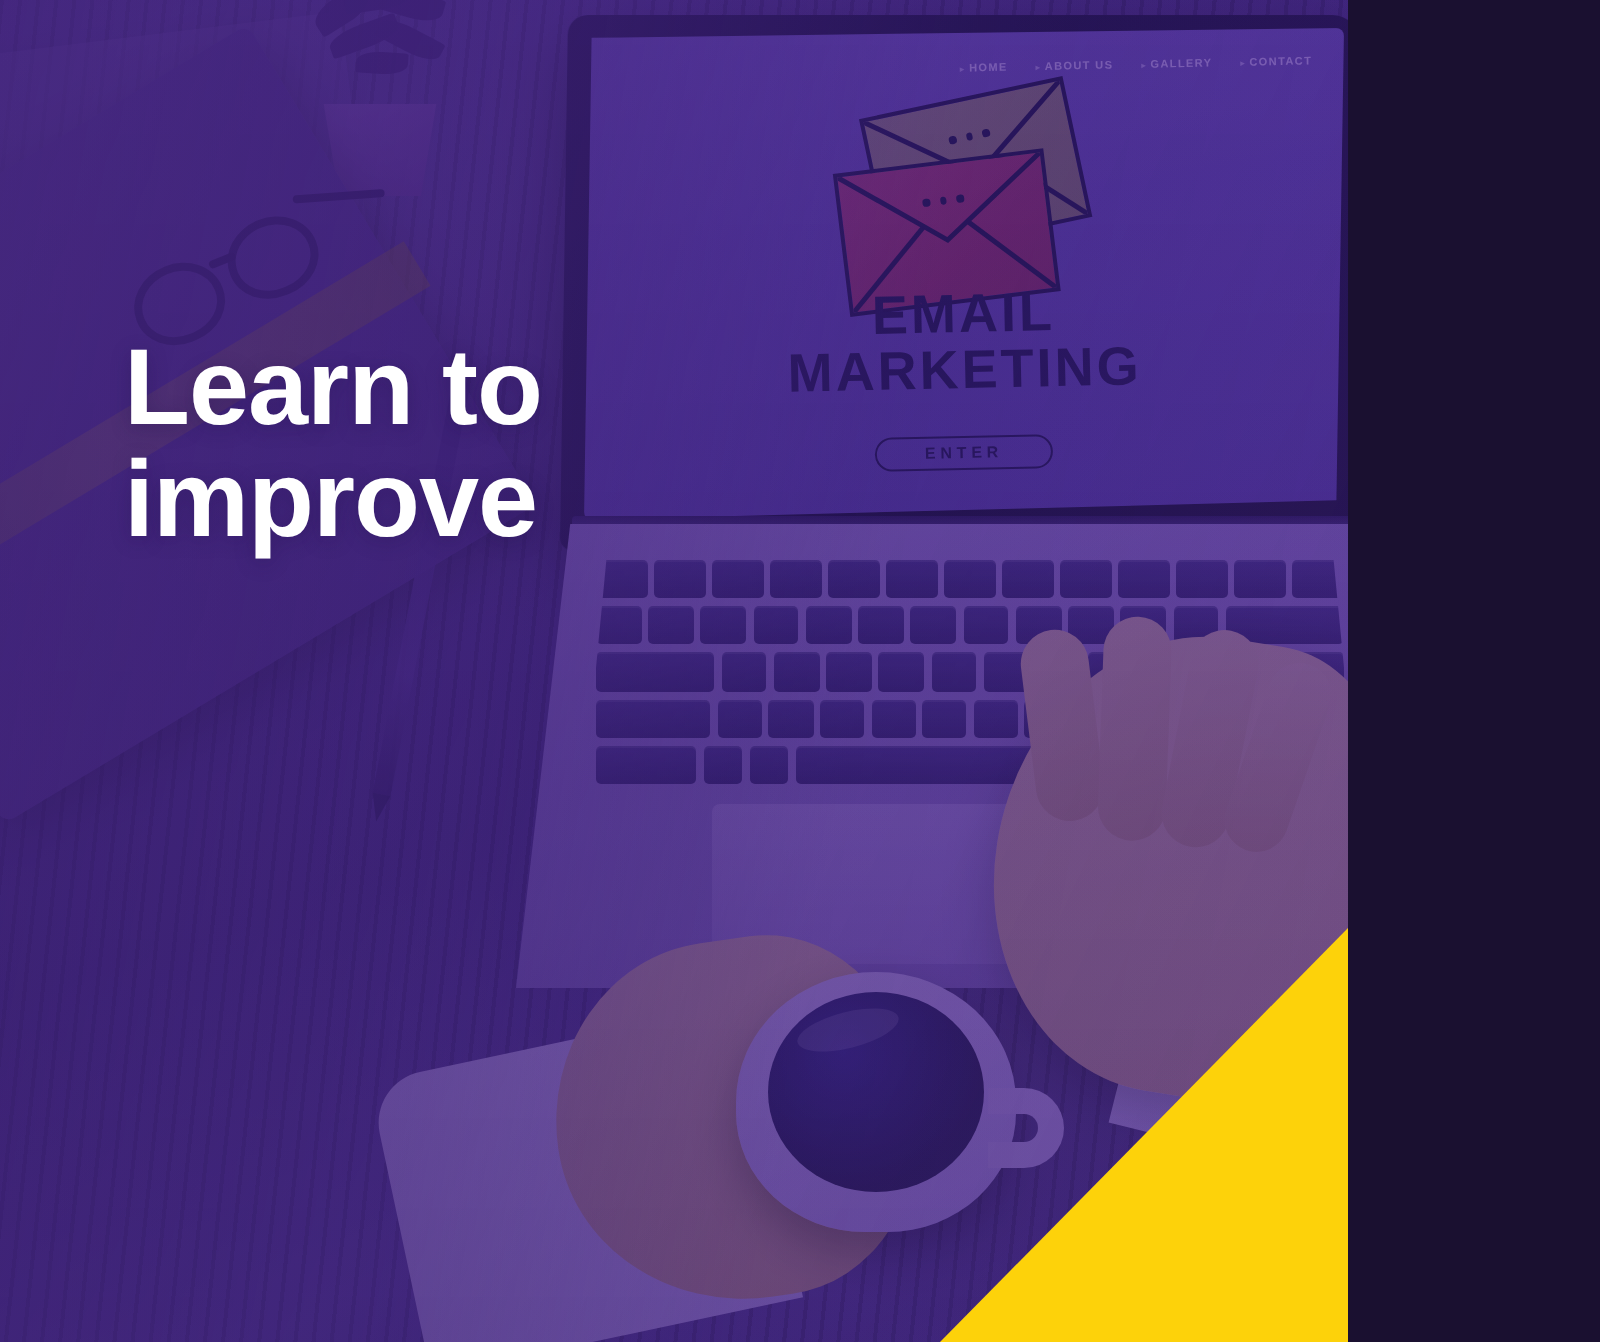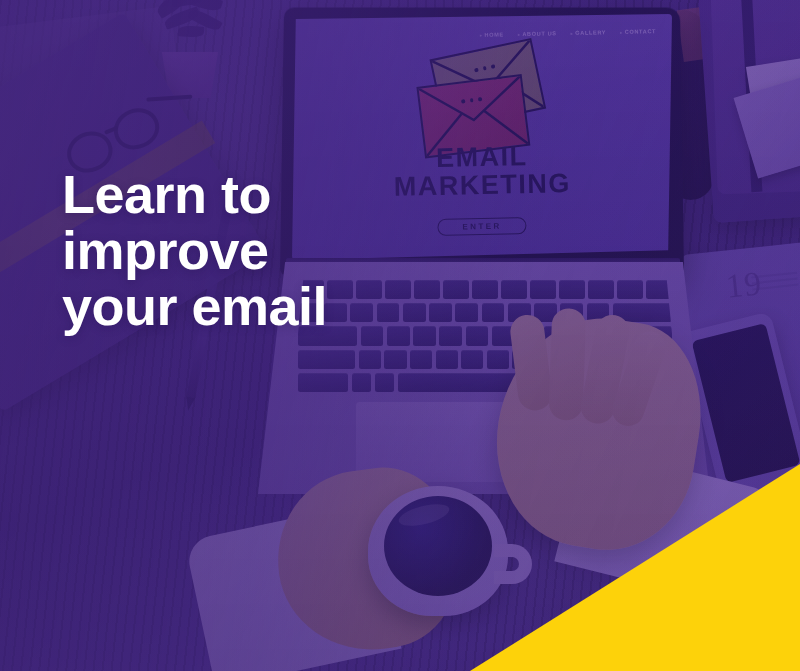--- a/index.html
+++ b/index.html
@@ -1,20 +1,20 @@
 <!DOCTYPE html>
 <html><head>
 <meta charset="utf-8">
 <style>
   * { margin:0; padding:0; box-sizing:border-box; }
   html,body { background:#1a1030; }
   body { font-family:"Liberation Sans", sans-serif; }
 
   .banner{
-    position:relative; width:800px; height:671px; overflow:hidden;
+    position:relative; width:674px; height:671px; overflow:hidden;
     background:#4a2d82;
   }
 
   
   .photo{ position:absolute; inset:0; overflow:hidden; }
 
   .desk{
     position:absolute; inset:0;
     background:
       repeating-linear-gradient(96deg, rgba(0,0,0,.10) 0px, rgba(0,0,0,.10) 2px, rgba(255,255,255,.035) 2px, rgba(255,255,255,.035) 9px),
@@ -501,16 +501,15 @@
     <div class="duotone"></div>
     <div class="duotone2"></div>
     <div class="scrim"></div>
   </div>
 
   <div class="yellow-tri"></div>
 
   <div class="headline">
     <span>Learn to</span>
     <span>improve</span>
-    <span>your email</span>
   </div>
 
 </div>
 
 </body></html>

